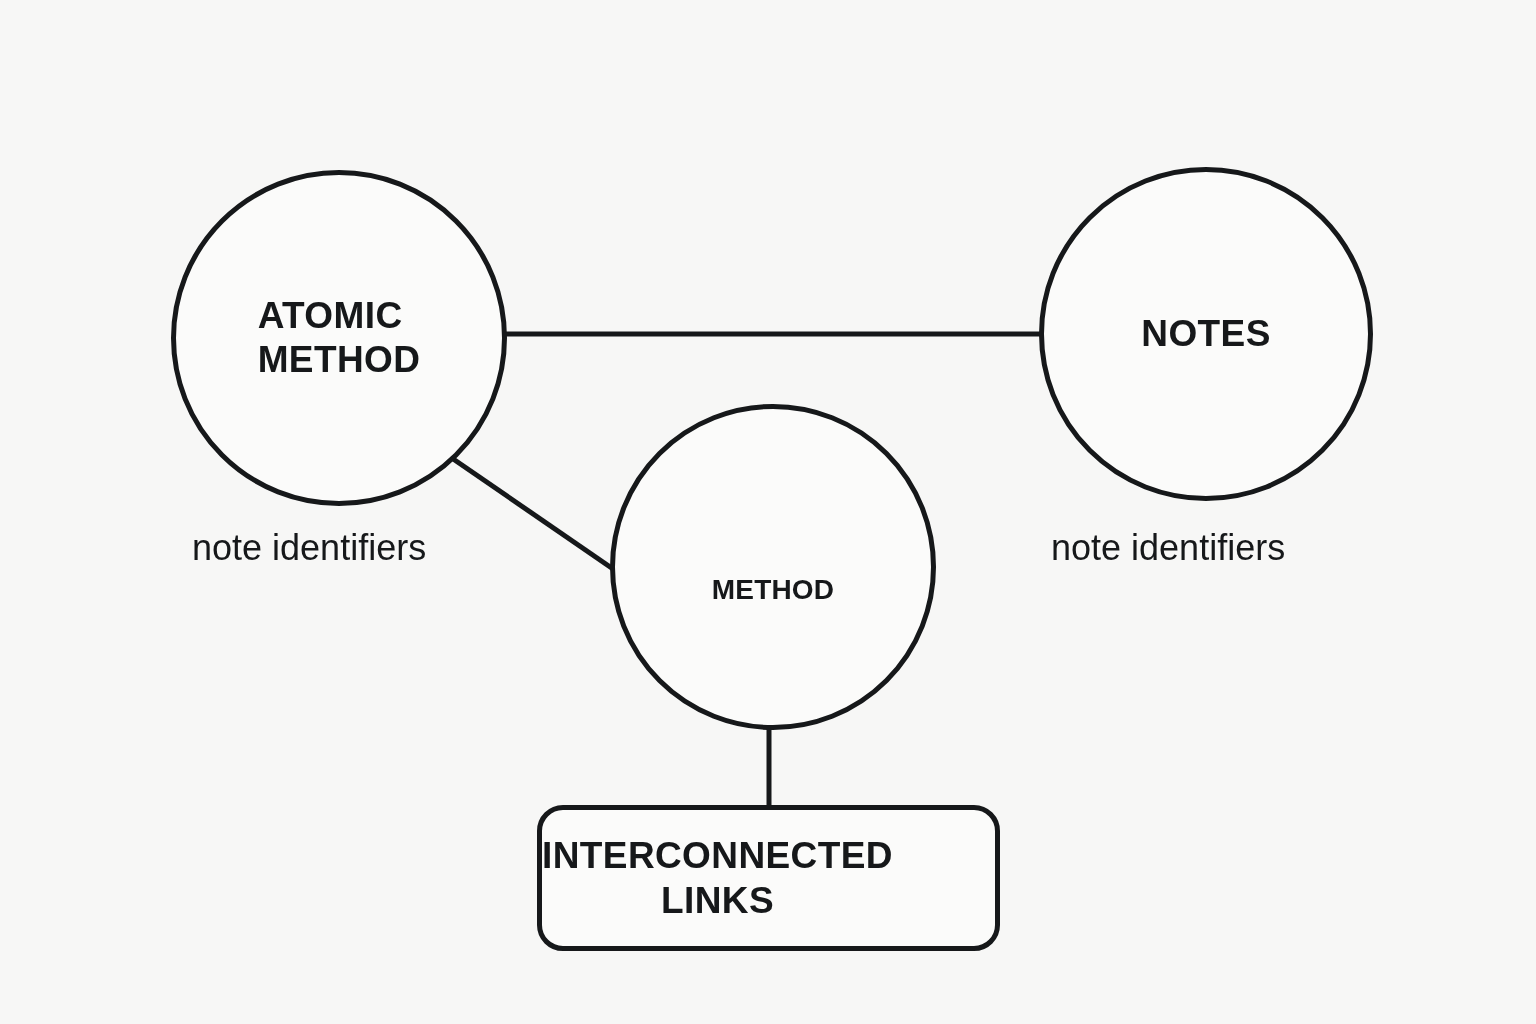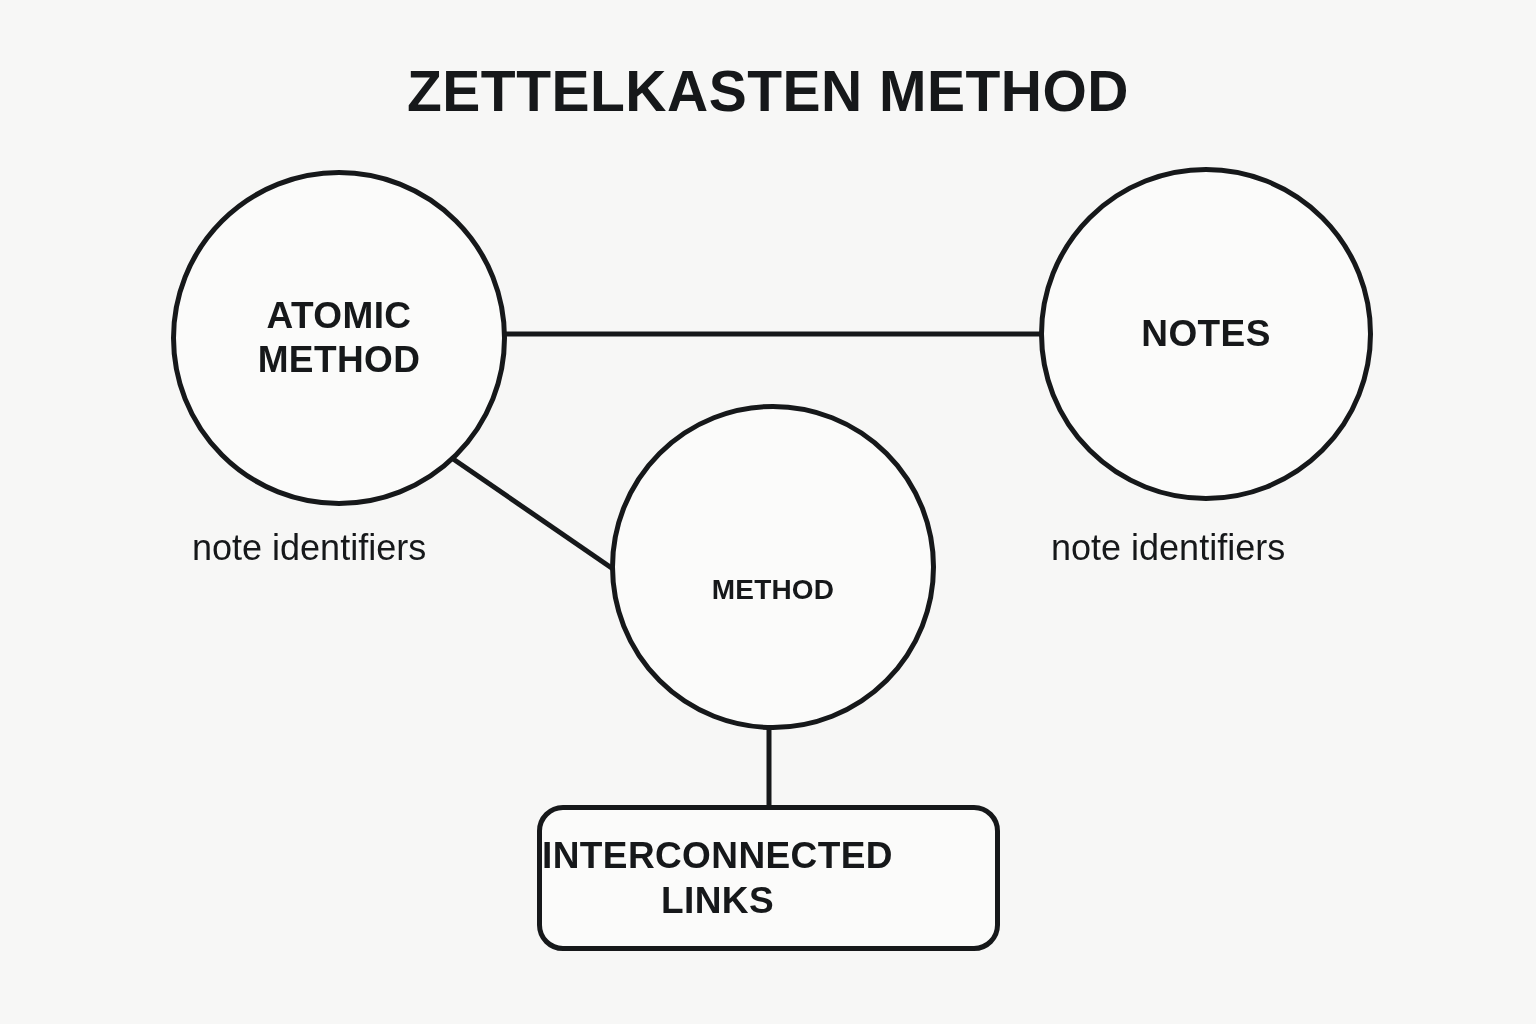--- a/index.html
+++ b/index.html
@@ -46,21 +46,20 @@
   
   .node-circle {
     position: absolute;
     box-sizing: border-box;
     border: 5px solid #16181a;
     border-radius: 50%;
     background: #fbfbfa;
     display: flex;
     align-items: center;
     justify-content: center;
-    text-align: center;
     color: #16181a;
     font-weight: bold;
     line-height: 1.18;
     z-index: 3;
   }
   .node-circle .node-label {
     display: block;
     padding: 0 14px;
   }
 
@@ -142,21 +141,20 @@
 <body>
 
 <div id="canvas">
 
   <svg id="edge-layer" viewBox="0 0 1536 1024" width="1536" height="1024" aria-hidden="true">
     <line x1="496" y1="334" x2="1042" y2="334" stroke="#16181a" stroke-width="5" stroke-linecap="butt"></line>
     <line x1="443" y1="452" x2="616" y2="571" stroke="#16181a" stroke-width="5" stroke-linecap="butt"></line>
     <line x1="769" y1="726" x2="769" y2="809" stroke="#16181a" stroke-width="5" stroke-linecap="butt"></line>
   </svg>
 
-  <div class="diagram-title">ZETTELKASTEN METHOD</div>
 
   <div class="node-circle" id="node-atomic-notes">
     <span class="node-label"><span>ATOMIC</span><br><span>METHOD</span></span>
   </div>
 
   <div class="node-circle" id="node-unique-id">
     <span class="node-label"><span>NOTES</span><br></span>
   </div>
 
   <div class="node-circle" id="node-zettelkasten">

